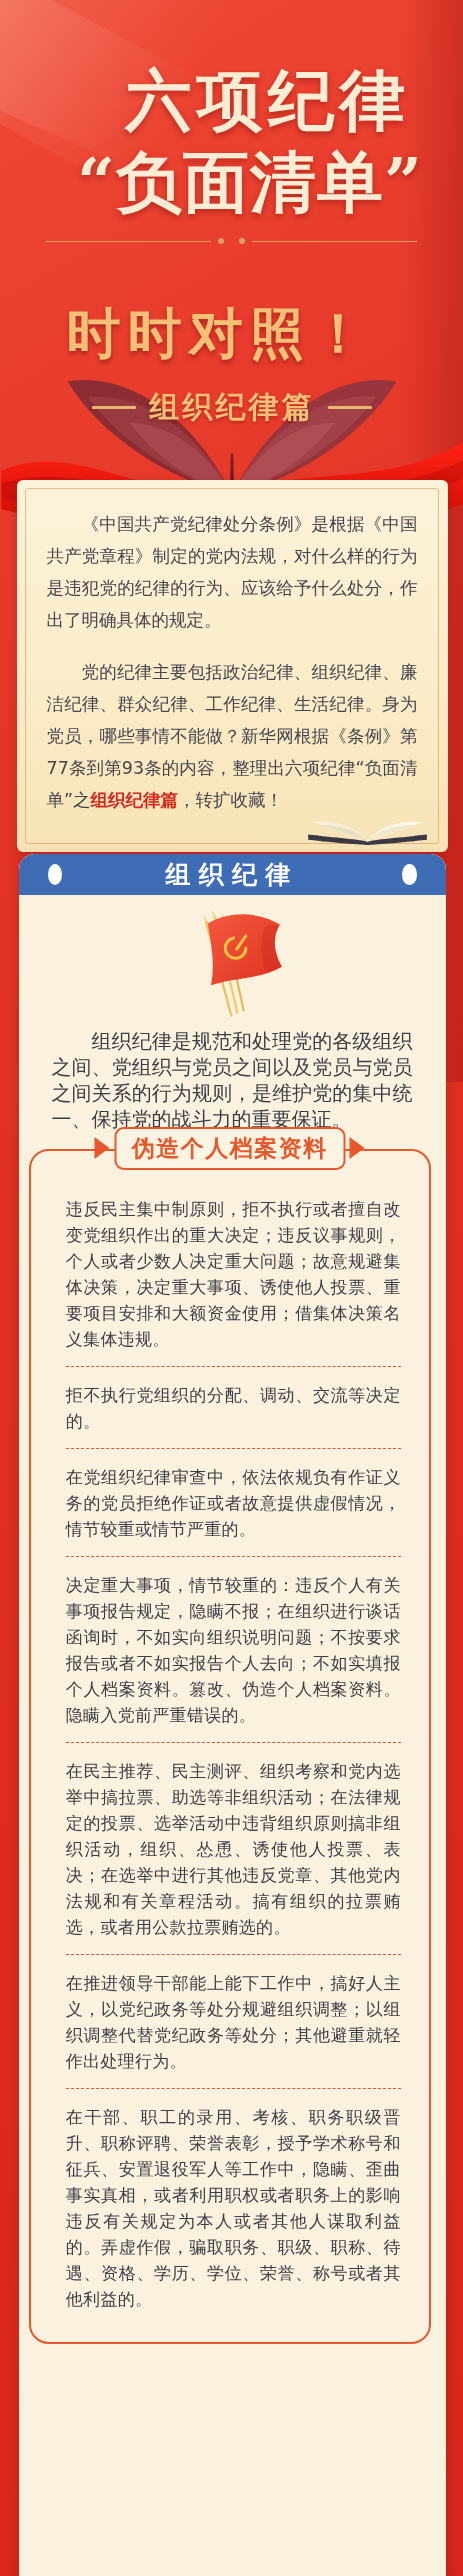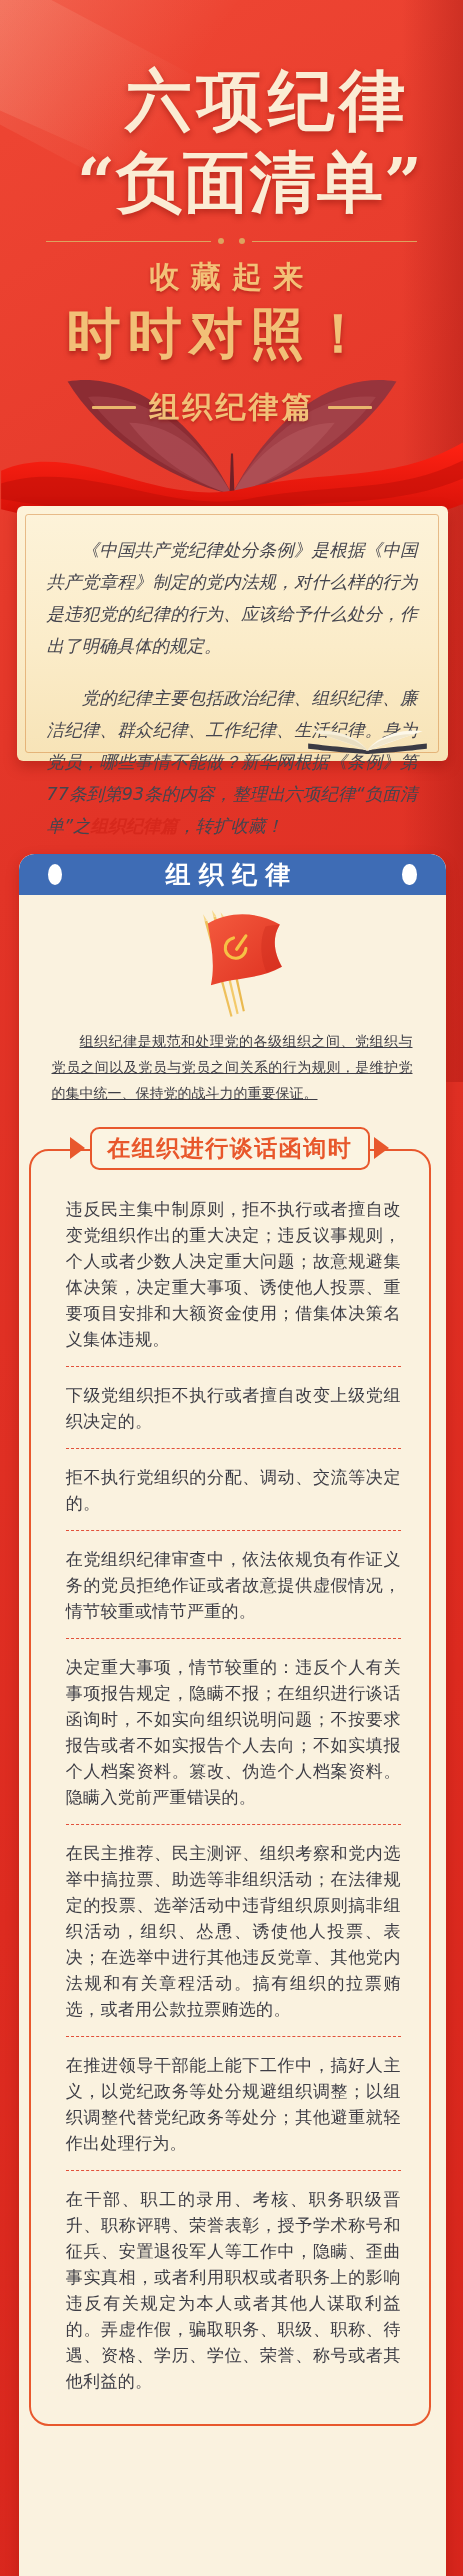--- a/index.html
+++ b/index.html
@@ -28,23 +28,23 @@
   .hero-sub2{position:absolute;top:298px;left:0;width:439px;text-align:center;color:#f2c077;
     font-family:Liberation Sans, sans-serif;font-weight:bold;font-size:54px;
     letter-spacing:7.2px;text-shadow:0 2.6px 5.2px rgba(120,10,5,.5);}
   .hero-badge{position:absolute;top:387px;left:0;width:464px;display:flex;align-items:center;justify-content:center;
     color:#f2c077;font-size:30px;font-weight:bold;letter-spacing:3.1px;text-shadow:0 1.5px 3.1px rgba(120,10,5,.4);}
   .hero-badge::before,.hero-badge::after{content:"";width:44px;height:2.1px;background:#e9b76d;margin:0 13.4px;border-radius:1px;}
   .hero-book{position:absolute;top:325px;left:36px;opacity:.85;}
   .ribbon{position:absolute;top:422px;left:0;}
 
   
-  .intro-card{position:absolute;top:506px;left:16.5px;width:431px;height:255px;border-radius:6.2px;
+  .intro-card{position:absolute;top:480px;left:16.5px;width:431px;height:372px;border-radius:6.2px;
     background:linear-gradient(180deg,#fdf3da 0%,#fbecc9 55%,#f7e3b6 100%);
-    box-shadow:0 5.2px 12.4px rgba(130,15,8,.35);font-style:italic;}
+    box-shadow:0 5.2px 12.4px rgba(130,15,8,.35);}
   .intro-card .inner-border{position:absolute;inset:8.2px;border:1px solid rgba(214,140,70,.55);border-radius:3.1px;}
   .intro-text{position:absolute;left:30px;right:30px;top:28px;color:#45454e;font-size:17.5px;line-height:32px;text-align:justify;}
   .intro-text p{margin:0 0 19.6px 0;text-indent:2em;}
   .intro-text .hl{color:#d6281c;font-weight:bold;}
   .intro-book{position:absolute;right:15.5px;bottom:7.2px;}
 
   
   .main-card{position:absolute;top:854px;left:18.5px;width:427px;height:2646px;
     background:
       linear-gradient(#eade?0.5px,transparent 0.5px);
@@ -53,22 +53,22 @@
     background-color:#faf2df;
     background-image:linear-gradient(#ebe1cb 0.5px,transparent 0.5px),linear-gradient(90deg,#ebe1cb 0.5px,transparent 0.5px);
     background-size:24px 24px;background-position:4.1px 7.2px;
     border-radius:15.5px 15.5px 4.1px 4.1px;box-shadow:0 5.2px 12.4px rgba(130,15,8,.3);overflow:hidden;
   }
   .card-header{position:absolute;top:0;left:0;width:427px;height:41px;background:#3e6cb5;
     border-radius:15.5px 15.5px 0 0;display:flex;align-items:center;justify-content:space-between;}
   .card-header .hdot{width:14.4px;height:21.6px;border-radius:50%;background:#ffffff;margin:0 29px;}
   .card-header .htxt{color:#ffffff;font-size:25px;font-weight:bold;letter-spacing:8.2px;}
   .flag-wrap{position:absolute;top:52px;left:0;width:427px;text-align:center;}
-  .sec-desc{position:absolute;top:174px;left:33px;right:33px;color:#3d3d45;font-size:14px;line-height:26px;
-    text-align:justify;text-indent:2em;text-decoration:underline;}
+  .sec-desc{position:absolute;top:174px;left:33px;right:33px;color:#3d3d45;font-size:20px;line-height:26px;
+    text-align:justify;text-indent:2em;}
   .outline-box{position:absolute;top:295px;left:10.3px;width:402px;border:2.1px solid #e8582d;border-radius:19.6px;
     padding:45px 28px 30px 35px;box-sizing:border-box;background:transparent;}
   .banner{position:absolute;top:-24px;left:50%;transform:translateX(-50%);
     background:#fbf4e2;border:2.1px solid #e8582d;border-radius:9.3px;padding:4.1px 15.5px;
     color:#e8572b;font-size:23px;font-weight:bold;letter-spacing:1.5px;white-space:nowrap;z-index:2;}
   .banner .arr{position:absolute;top:50%;width:0;height:0;border-top:11.3px solid transparent;border-bottom:11.3px solid transparent;margin-top:-11.3px;}
   .banner .arr.l{left:-21.6px;border-right:15.5px solid #e8582d;transform:scaleX(-1);}
   .banner .arr.r{right:-21.6px;border-left:15.5px solid #e8582d;}
   .vio-item{font-size:17px;line-height:26px;color:#3d3d45;text-align:justify;letter-spacing:0.3px;}
   .vio-item + .vio-item{margin-top:14px;padding-top:15px;border-top:1.5px dashed #e2503a;}
@@ -103,21 +103,20 @@
   </svg>
 
   <div class="hero-title t1">六项纪律</div>
   <div class="hero-title t2">“负面清单”</div>
   <div class="divider">
     <span class="ln"></span>
       <span class="dot"></span>
       <span class="dot"></span>
       <span class="ln"></span>
   </div>
-  <div class="hero-sub1">收藏起来</div>
   <div class="hero-sub2">时时对照！</div>
   <div class="hero-badge">组织纪律篇</div>
 
   <div class="intro-card">
     <div class="inner-border"></div>
     <div class="intro-text">
       <p>《中国共产党纪律处分条例》是根据《中国共产党章程》制定的党内法规，对什么样的行为是违犯党的纪律的行为、应该给予什么处分，作出了明确具体的规定。</p>
       <p><span>党的纪律主要包括政治纪律、组织纪律、廉洁纪律、群众纪律、工作纪律、生活纪律。身为党员，哪些事情不能做？新华网根据《条例》第77条到第93条的内容，整理出六项纪律“负面清单”之</span><span class="hl">组织纪律篇</span><span>，转扩收藏！</span></p>
     </div>
     <svg class="intro-book" width="129" height="57" viewBox="0 0 250 110">
@@ -159,27 +158,26 @@
           <path d="M176,58 L158,84"></path>
         </g>
       </svg>
     </div>
 
     <div class="sec-desc">组织纪律是规范和处理党的各级组织之间、党组织与党员之间以及党员与党员之间关系的行为规则，是维护党的集中统一、保持党的战斗力的重要保证。</div>
 
     <div class="outline-box">
       <div class="banner">
         <span class="arr l"></span>
-        <span>在组织进行谈话函询时</span>
+        <span>伪造个人档案资料</span>
         <span class="arr r"></span>
       </div>
       <div>
     <div class="vio-item"><span>违反民主集中制原则，拒不执行或者擅自改变党组织作出的重大决定；违反议事规则，个人或者少数人决定重大问题；故意规避集体决策，决定重大事项、诱使他人投票、重要项目安排和大额资金使用；借集体决策名义集体违规。</span></div>
 
-    <div class="vio-item"><span>下级党组织拒不执行或者擅自改变上级党组织决定的。</span></div>
 
     <div class="vio-item"><span>拒不执行党组织的分配、调动、交流等决定的。</span></div>
 
     <div class="vio-item"><span>在党组织纪律审查中，依法依规负有作证义务的党员拒绝作证或者故意提供虚假情况，情节较重或情节严重的。</span></div>
 
     <div class="vio-item"><span>决定重大事项，情节较重的：违反个人有关事项报告规定，隐瞒不报；在组织进行谈话函询时，不如实向组织说明问题；不按要求报告或者不如实报告个人去向；不如实填报个人档案资料。篡改、伪造个人档案资料。隐瞒入党前严重错误的。</span></div>
 
 
     <div class="vio-item"><span>在民主推荐、民主测评、组织考察和党内选举中搞拉票、助选等非组织活动；在法律规定的投票、选举活动中违背组织原则搞非组织活动，组织、怂恿、诱使他人投票、表决；在选举中进行其他违反党章、其他党内法规和有关章程活动。搞有组织的拉票贿选，或者用公款拉票贿选的。</span></div>
 

